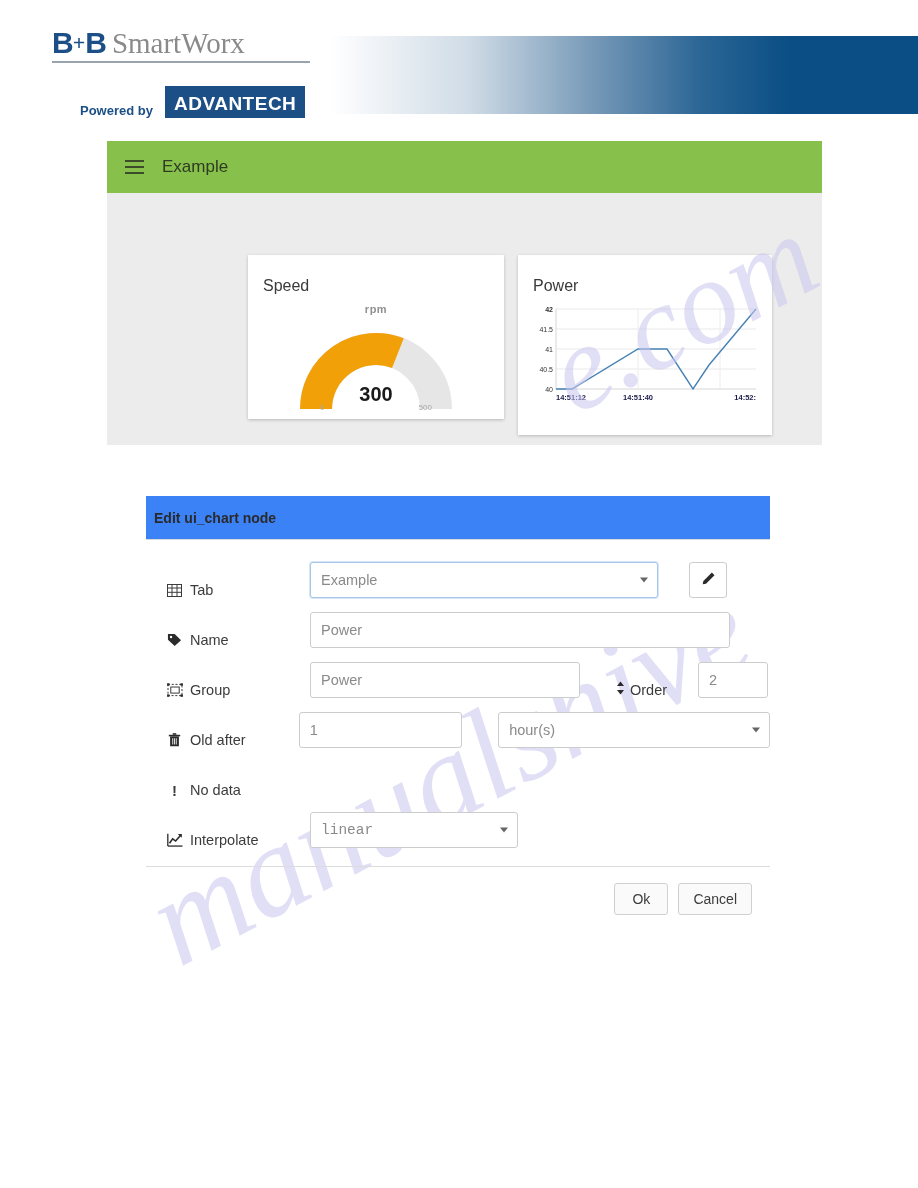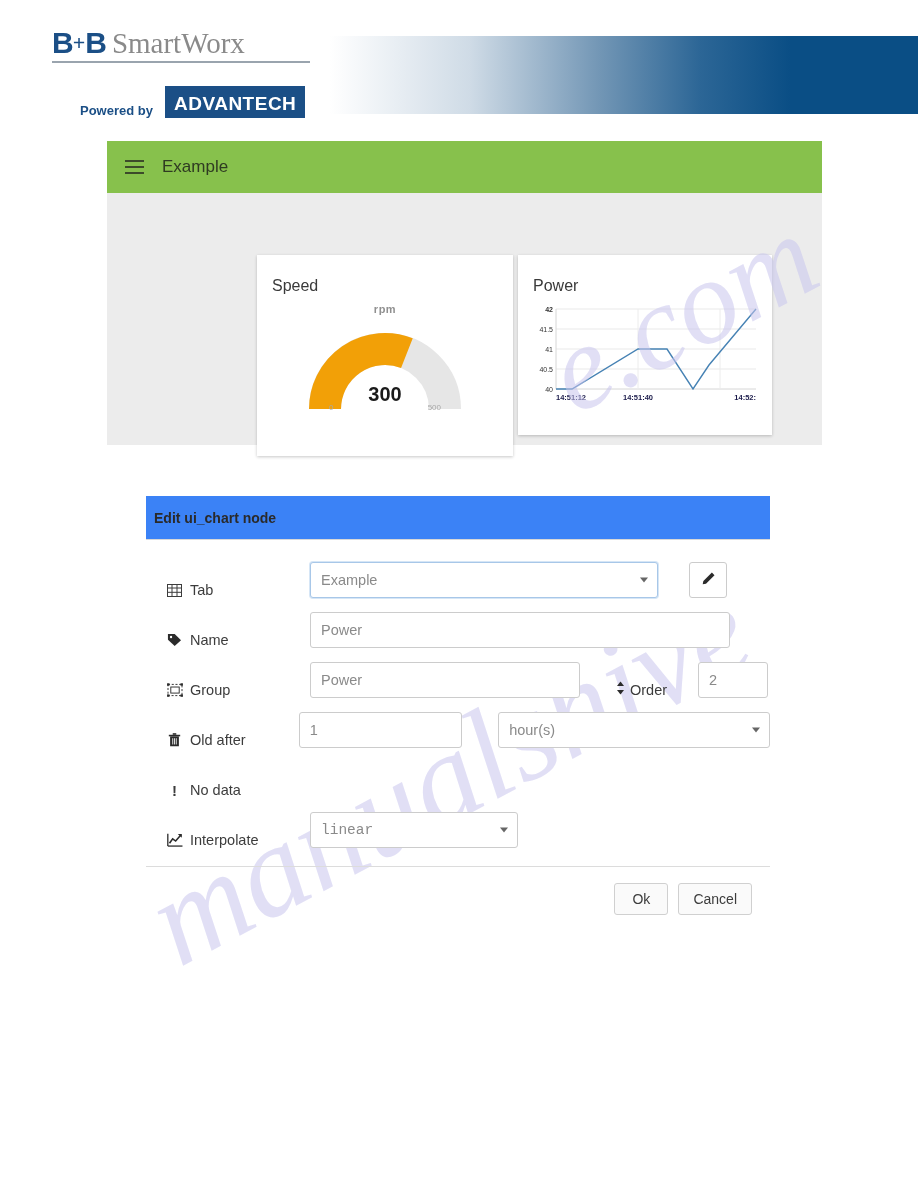--- a/index.html
+++ b/index.html
@@ -111,21 +111,21 @@
   }
   .cards {
     position: relative;
     height: 252px;
   }
   .card {
     position: absolute;
     background: #ffffff;
     box-shadow: 0 1px 3px rgba(0,0,0,0.22);
   }
-  .card-gauge { left: 150px; top: 62px; width: 256px; height: 201px; }
+  .card-gauge { left: 141px; top: 62px; width: 256px; height: 164px; }
   .card-chart { left: 411px; top: 62px; width: 254px; height: 180px; }
   .card-title {
     font-size: 16px;
     color: #3a3a3a;
     padding: 22px 0 0 15px;
   }
   .gauge-wrap {
     position: relative;
     width: 100%; height: 130px;
     margin-top: 4px;

